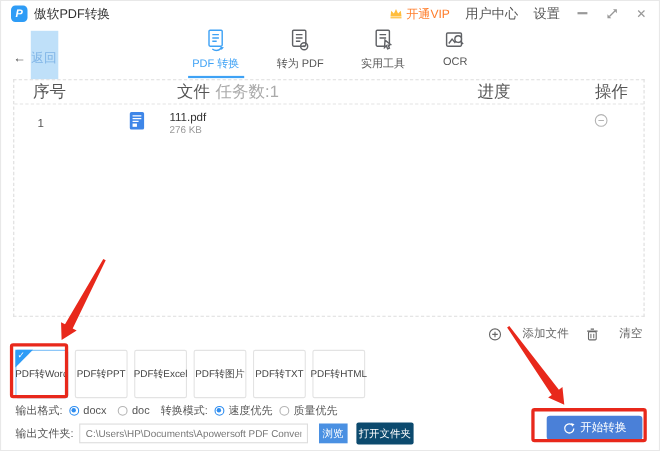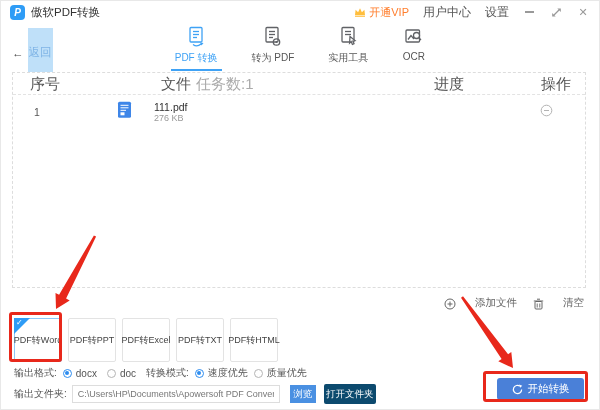--- a/index.html
+++ b/index.html
@@ -230,20 +230,23 @@
     <span class="corner-check">✓</span>
     <span>PDF转Word</span>
   </button>
   <button class="type-btn">
       <span>PDF转PPT</span>
     </button>
   <button class="type-btn">
       <span>PDF转Excel</span>
     </button>
   <button class="type-btn">
+      <span>PDF转图片</span>
+    </button>
+  <button class="type-btn">
       <span>PDF转TXT</span>
     </button>
   <button class="type-btn">
       <span>PDF转HTML</span>
     </button>
 </div>
 
 <div class="options-row">
   <span class="opt-label">输出格式:</span>
   <span class="radio checked"></span>

